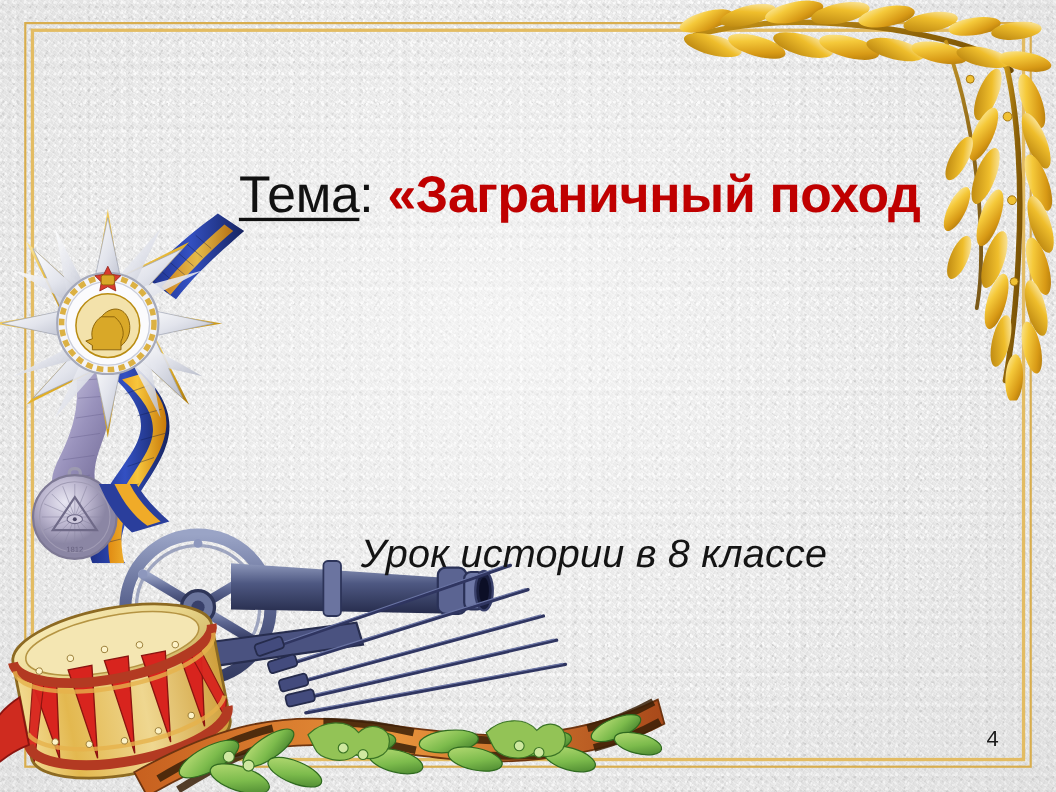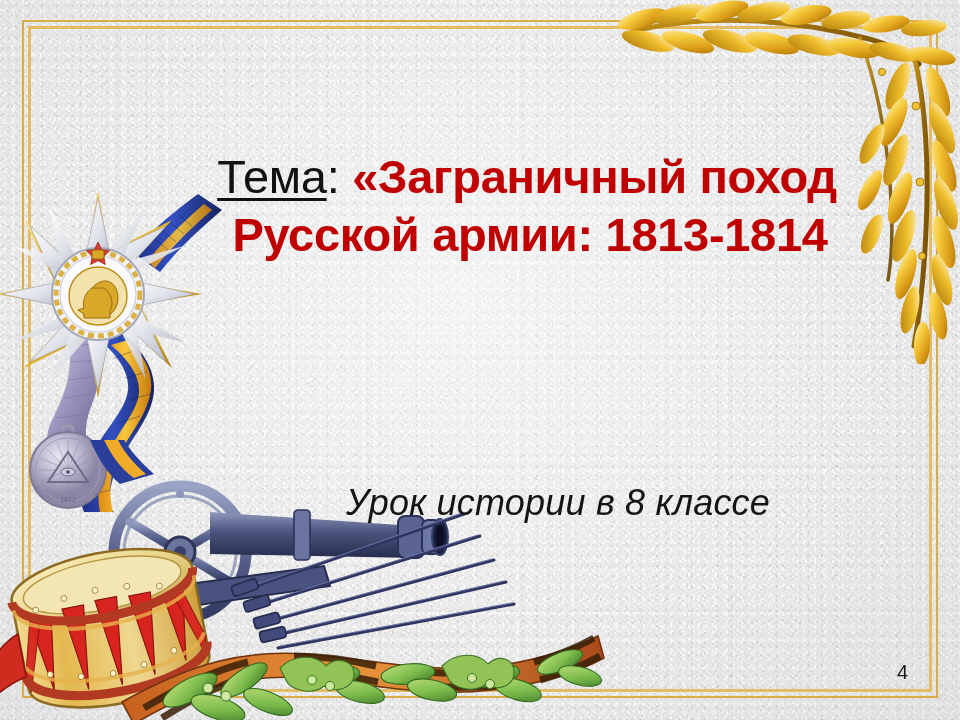--- a/index.html
+++ b/index.html
@@ -91,21 +91,21 @@
     font-weight: normal;
   }
   .title-lead .u {
     text-decoration: underline;
     text-underline-offset: 5px;
     text-decoration-thickness: 3px;
   }
 
   .subtitle {
     position: absolute;
-    left: 188px;
+    left: 170px;
     top: 482px;
     width: 740px;
     text-align: center;
     font-size: 36px;
     font-style: italic;
     color: #141414;
     letter-spacing: .2px;
     z-index: 6;
     white-space: nowrap;
   }
@@ -532,20 +532,19 @@
         <circle cx="318" cy="240" r="4.5"></circle>
           <circle cx="336" cy="246" r="4.5"></circle>
         <circle cx="478" cy="238" r="4.5"></circle>
           <circle cx="496" cy="244" r="4.5"></circle>
       </g>
     </g>
   </svg>
 
   <div class="title-block">
     <div class="title-line l1"><span class="title-lead"><span class="u">Тема</span><span>:</span></span> <span>«Заграничный поход</span></div>
-    <div class="title-line">Русской армии: 1813-1814</div>
   </div>
 
   <div class="subtitle">Урок истории в 8 классе</div>
 
   <div class="page-number">4</div>
 
 </div>
 
 </body></html>

